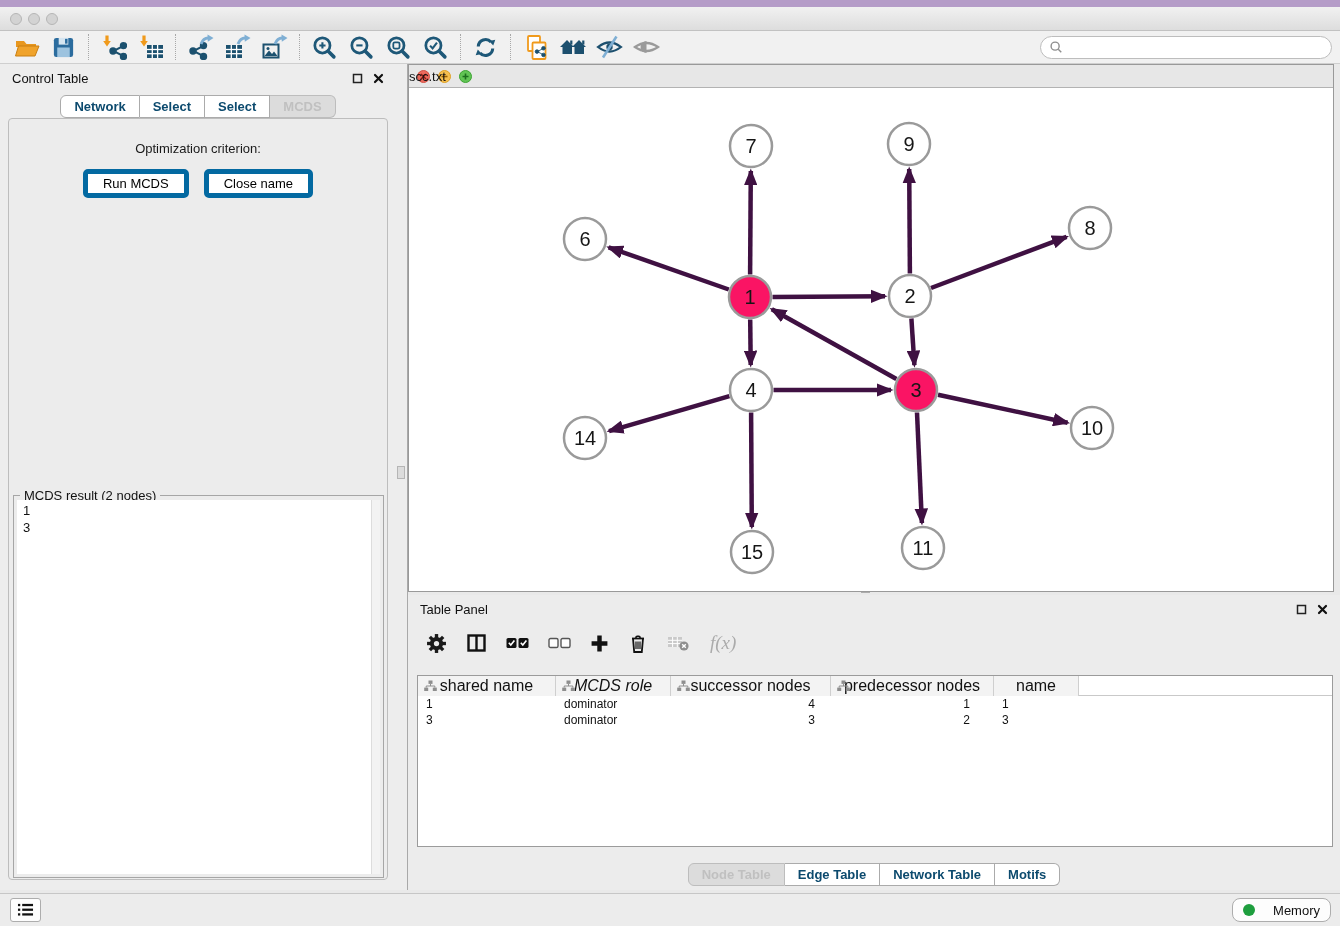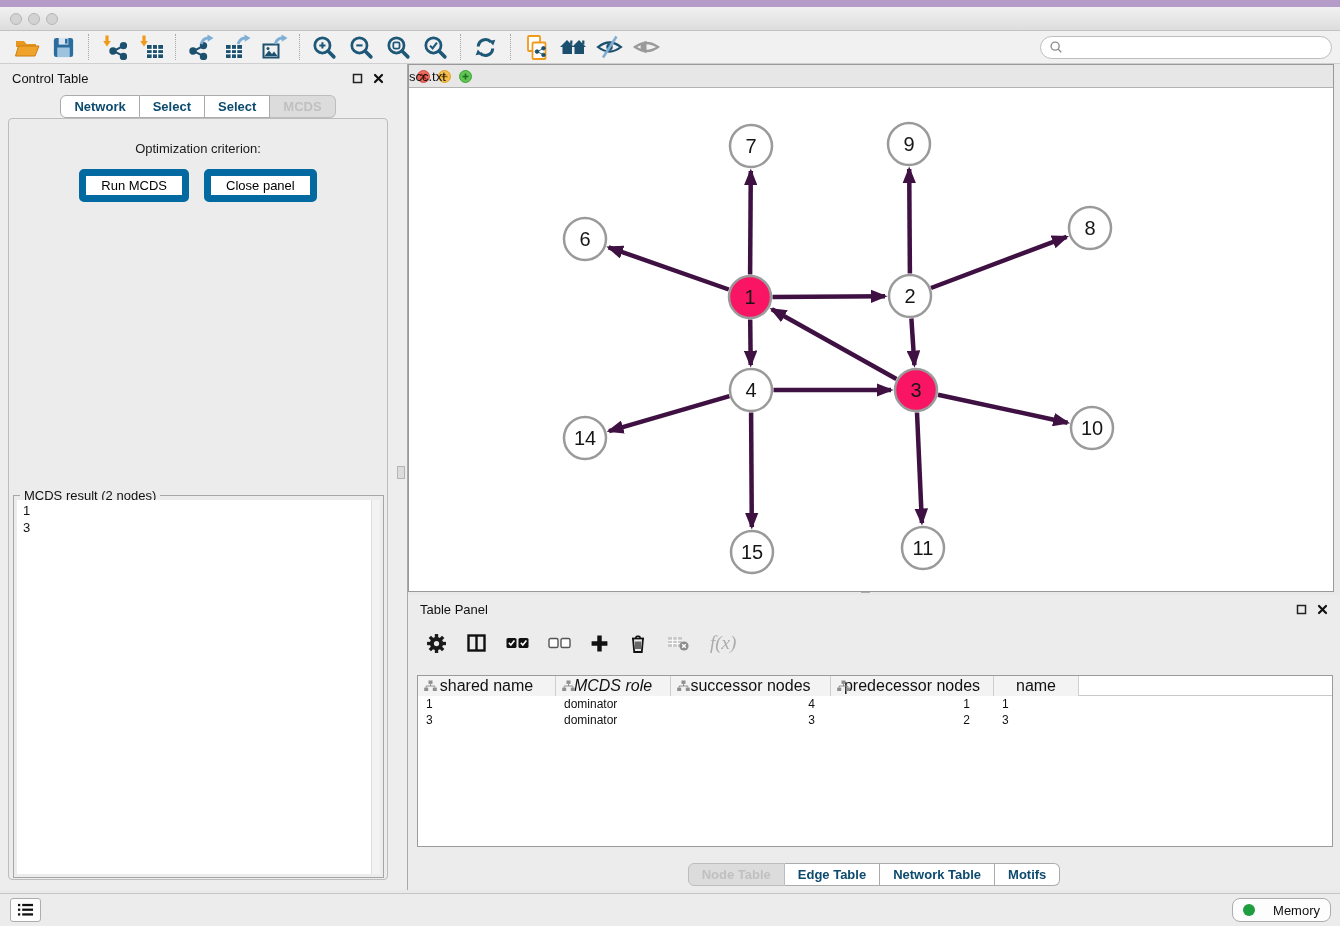--- a/index.html
+++ b/index.html
@@ -56,21 +56,21 @@
   .opt-label { margin-top:22px; text-align:center; font-size:13px; }
   .dropdown {
     margin:9px auto 0 auto; width:312px; height:22px; background:#FFF;
     border:1px solid #A9A9A9; border-radius:6px; display:flex; align-items:center;
     padding:0 6px 0 11px; font-size:13px;
   }
   .dropdown .dd-text { flex:1; }
   .spinner { display:flex; flex-direction:column; gap:1px; align-items:center; }
   .btn-row { display:flex; justify-content:center; gap:15px; margin-top:13px; }
   .pbtn {
-    font-size:13px; background:#FFF; border:7px solid #0369a1; border-radius:5px;
+    font-size:13px; background:#FFF; border:5px solid #0369a1; border-radius:5px;
     padding:2px 15px; cursor:default; font-family:"Liberation Sans",sans-serif;
   }
   .result-group {
     position:absolute; left:4px; top:376px; width:371px; height:383px;
     border:1px solid #A6A6A6;
   }
   .result-label {
     position:absolute; top:-8px; left:6px; background:#ECECEC; padding:0 4px;
     font-size:13px; color:#111;
   }
@@ -327,21 +327,21 @@
     <div class="tabs-row" id="cp-tabs">
         <div class="tab">Network</div>
         <div class="tab">Select</div>
         <div class="tab">Select</div>
         <div class="tab selected">MCDS</div>
       </div>
     <div class="cp-body">
       <div class="opt-label">Optimization criterion:</div>
       <div class="btn-row">
         <button class="pbtn">Run MCDS</button>
-        <button class="pbtn">Close panel</button>
+        <button class="pbtn">Close name</button>
       </div>
       <div class="result-group">
         <span class="result-label">MCDS result (2 nodes)</span>
         <div class="result-inner">
           <div class="result-list" id="result-list">
               <div>1</div>
               <div>3</div>
             </div>
           <div class="result-scroll"></div>
         </div>

